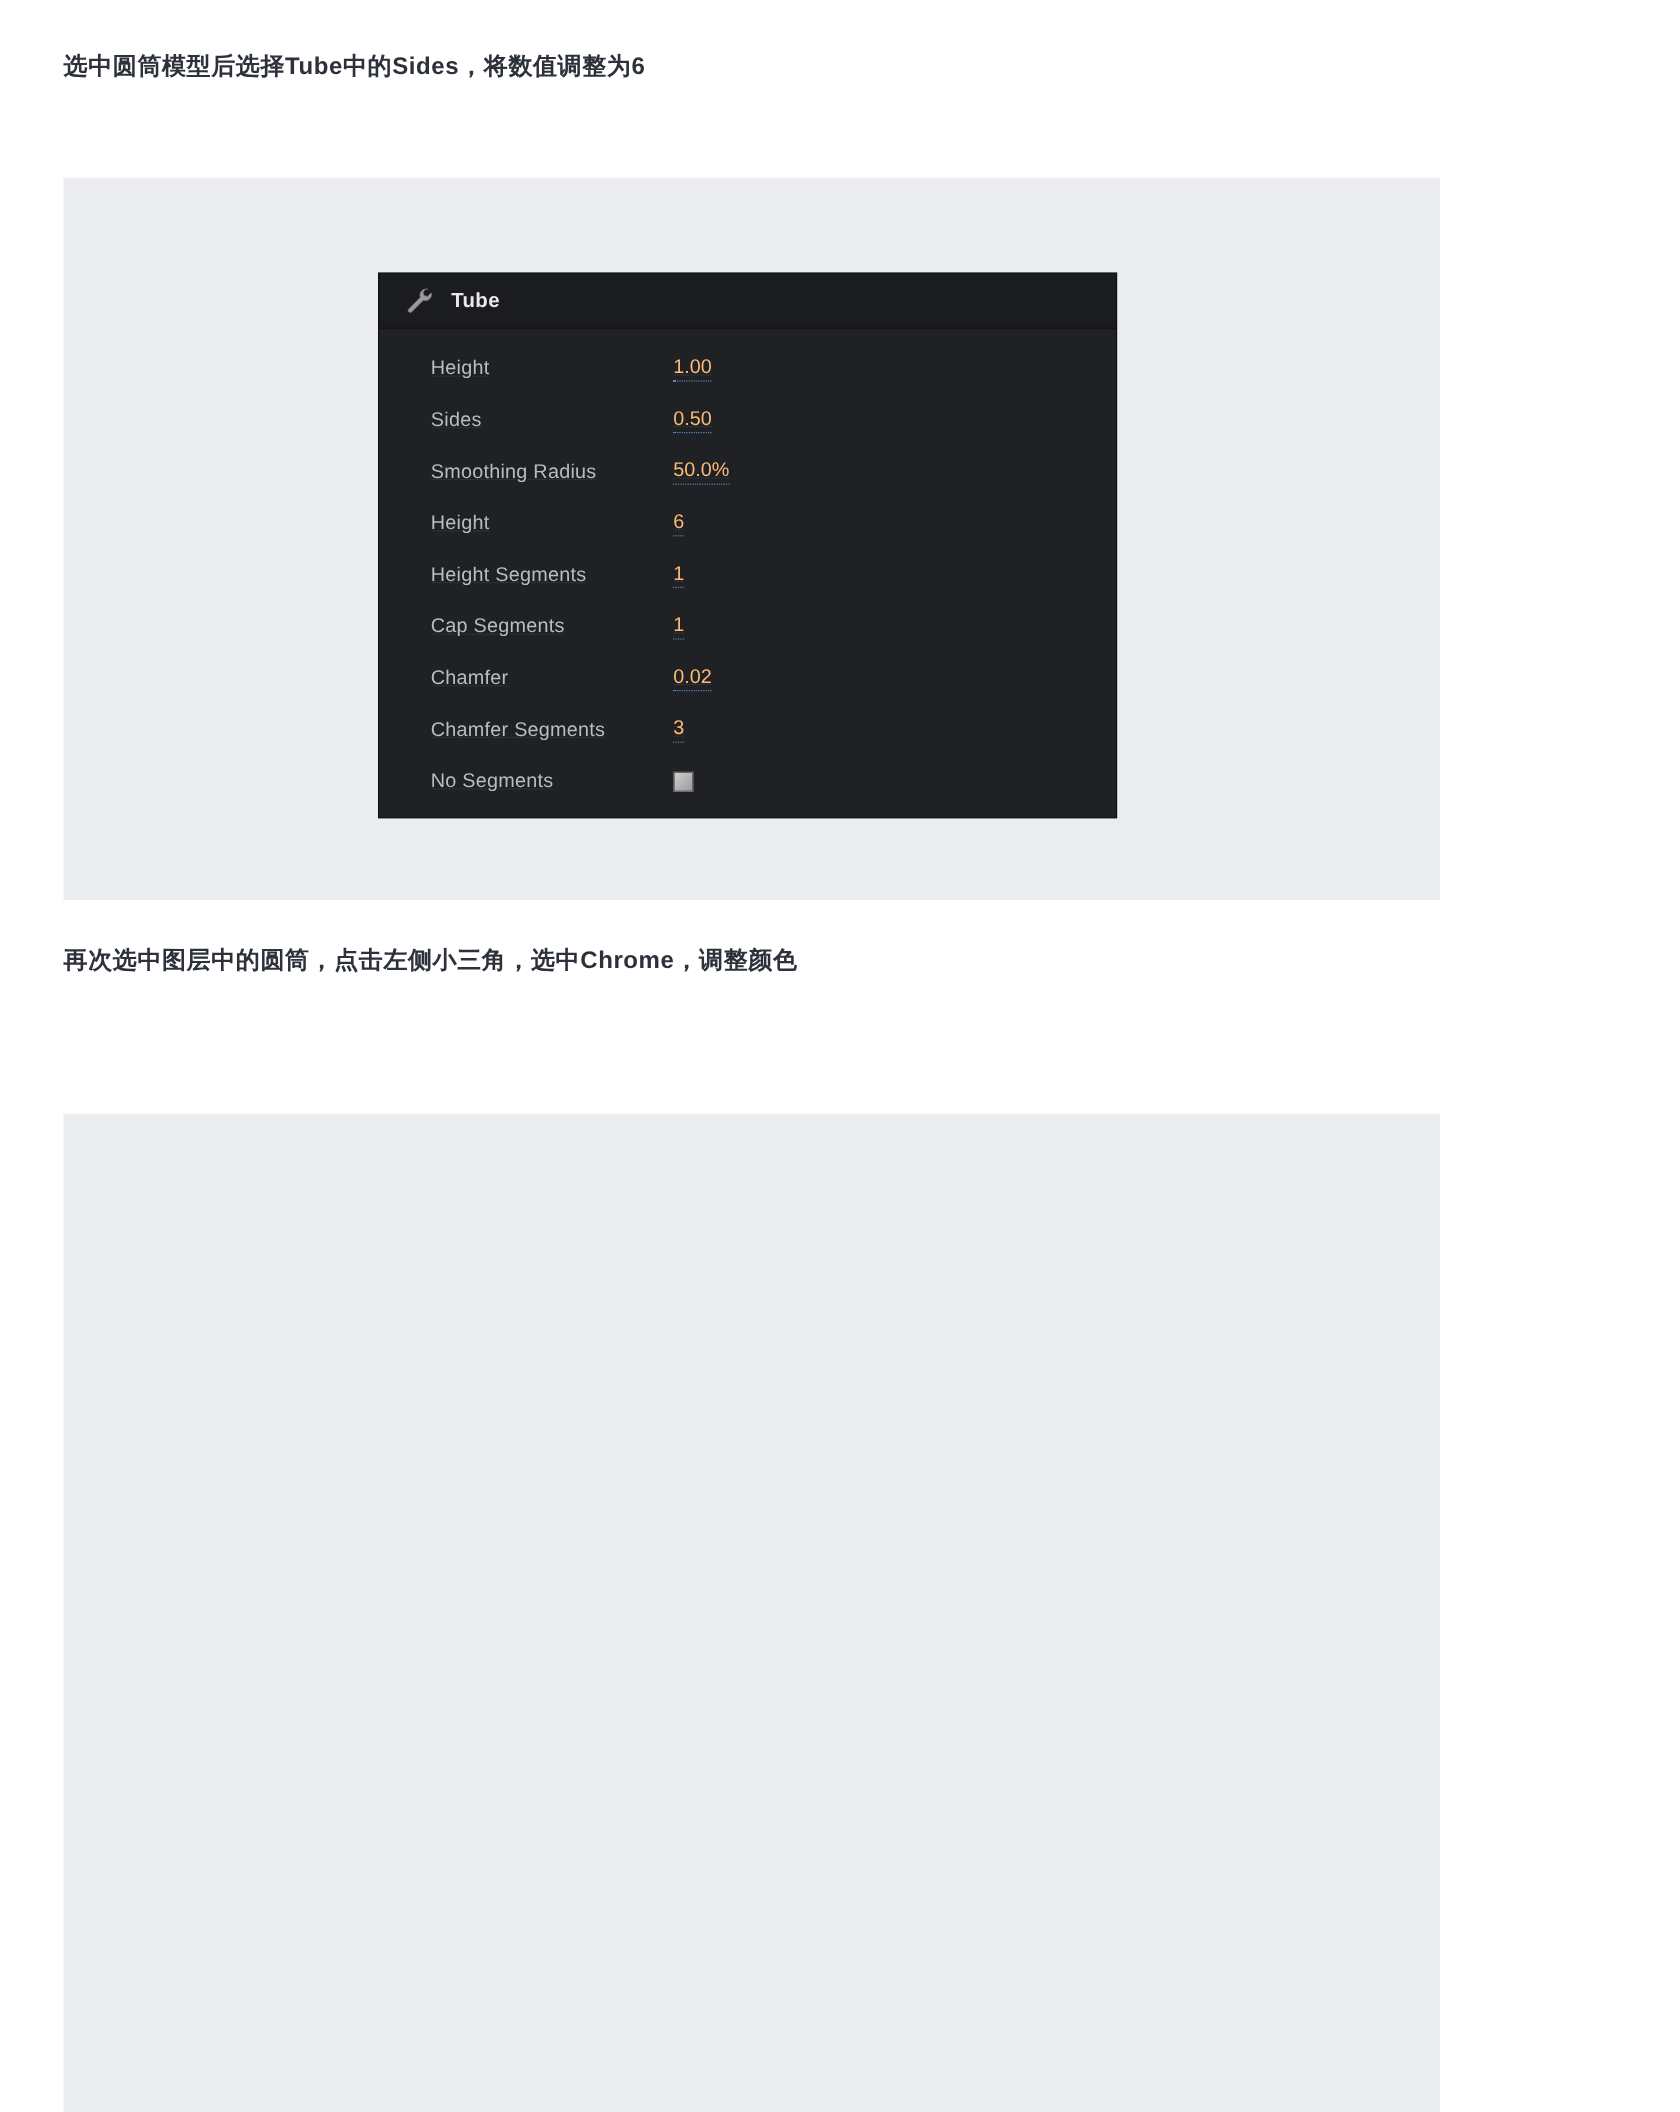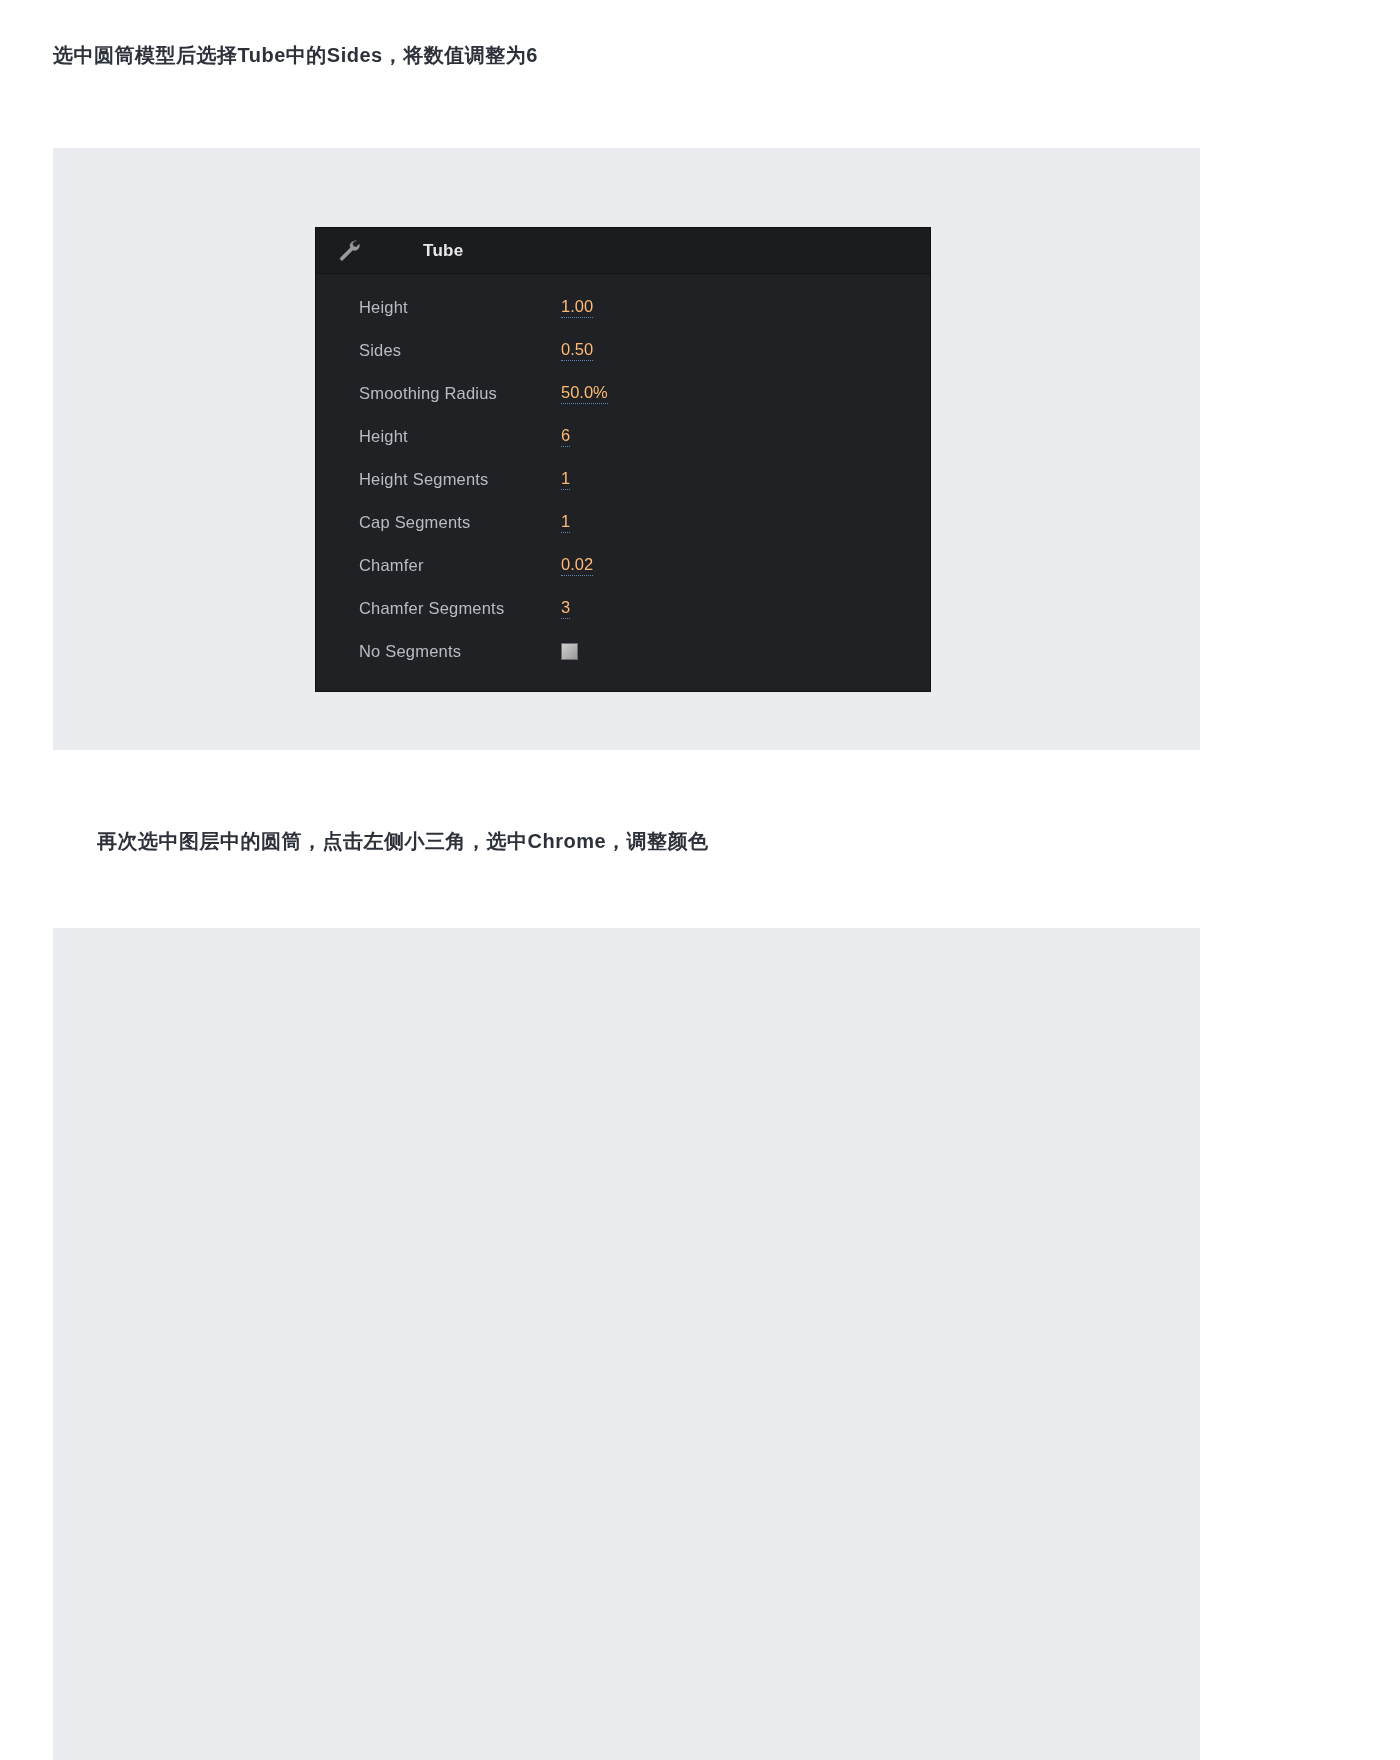--- a/index.html
+++ b/index.html
@@ -19,21 +19,21 @@
 
   .heading {
     font-size: 20px;
     font-weight: bold;
     color: #2c313a;
     letter-spacing: 0.5px;
     margin: 0;
     padding: 0;
   }
   #heading-1 { position: absolute; left: 53px; top: 42px; }
-  #heading-2 { position: absolute; left: 53px; top: 828px; margin-left: 44px; }
+  #heading-2 { position: absolute; left: 53px; top: 787px; }
 
   
   .figure-panel {
     position: absolute;
     background: #eaecf0;
   }
   #figure-1 { left: 53px; top: 148px; width: 1147px; height: 602px; }
   #figure-2 { left: 53px; top: 928px; width: 1147px; height: 860px; }
 
   
@@ -56,23 +56,22 @@
   .wrench-icon {
     width: 24px; height: 22px;
     margin-right: 14px;
     display: block;
   }
   .tube-title {
     color: #e8e8e8;
     font-size: 17px;
     font-weight: bold;
     letter-spacing: 0.3px;
-    margin-left: 47px;
   }
-  .tube-body { padding: 12px 0 18px 0; }
+  .tube-body { padding: 12px 0 8px 0; text-decoration: underline; }
   .prop-row {
     display: flex;
     align-items: center;
     height: 43px;
   }
   .prop-label {
     width: 245px;
     padding-left: 43px;
     box-sizing: border-box;
     color: #b9bcc0;

